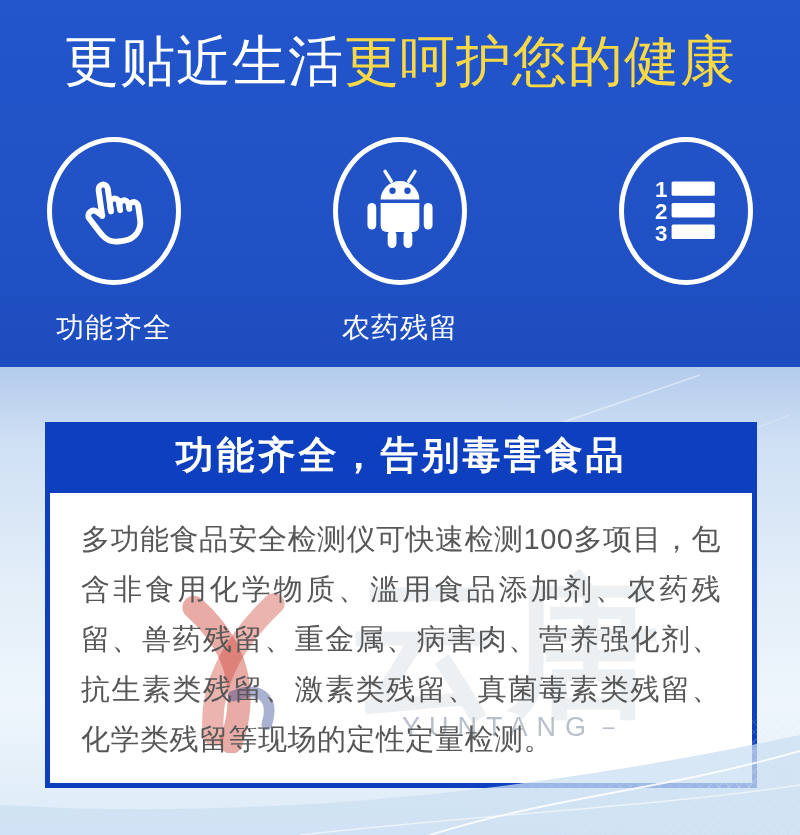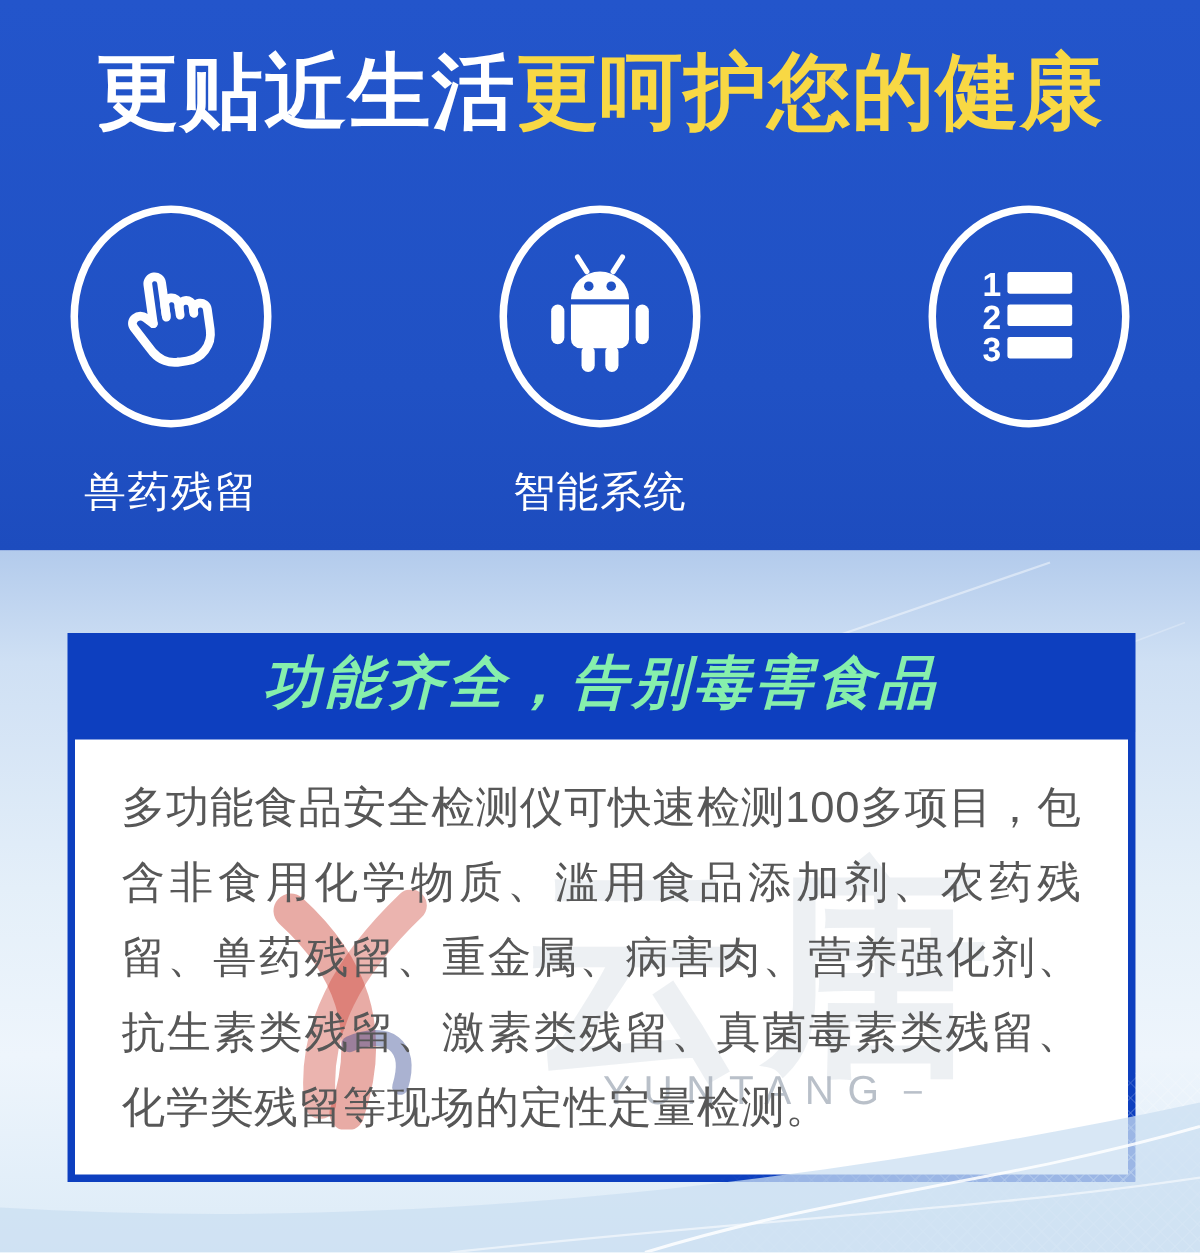--- a/index.html
+++ b/index.html
@@ -1,21 +1,21 @@
 <!DOCTYPE html>
 <html><head>
 <meta charset="utf-8">
 <style>
   html,body{margin:0;padding:0;}
   body{font-family:"Liberation Sans", sans-serif;}
   .page{position:relative;width:800px;height:835px;overflow:hidden;background:#e8f1fa;}
 
   
   .hero{position:relative;width:800px;height:367px;background:linear-gradient(180deg,#2355cb 0%,#2051c4 70%,#1d4cbe 100%);}
-  .hero-title{margin:0;padding-top:30px;text-align:center;font-size:55px;font-weight:700;line-height:1.15;letter-spacing:1px;white-space:nowrap;}
+  .hero-title{margin:0;padding-top:30px;text-align:center;font-size:55px;font-weight:400;line-height:1.15;letter-spacing:1px;white-space:nowrap;}
   .hero-title .w{color:#ffffff;}
   .hero-title .y{color:#f8d844;}
   .features{display:flex;justify-content:space-between;padding:0 34px;margin-top:44px;}
   .feature{width:160px;display:flex;flex-direction:column;align-items:center;}
   .circle{width:124px;height:138px;border:5px solid #ffffff;border-radius:50%;display:flex;align-items:center;justify-content:center;}
   .feature-label{margin-top:24px;font-size:28px;color:#ffffff;letter-spacing:1px;}
 
   
   .lower{position:relative;width:800px;height:468px;
     background:linear-gradient(180deg,#b3cbec 0%,#cfe0f4 16%,#e4eff9 48%,#eef5fc 72%,#dcebf7 100%);}
@@ -24,21 +24,21 @@
     background:
       repeating-linear-gradient(45deg, rgba(255,255,255,.55) 0 1px, transparent 1px 7px),
       repeating-linear-gradient(-45deg, rgba(255,255,255,.55) 0 1px, transparent 1px 7px);
     -webkit-mask-image:linear-gradient(to top left, rgba(0,0,0,.9), transparent 70%);
     mask-image:linear-gradient(to top left, rgba(0,0,0,.9), transparent 70%);}
   .waves{position:absolute;left:0;bottom:0;pointer-events:none;}
 
   
   .card{position:absolute;left:45px;top:55px;width:712px;box-sizing:border-box;}
   .card-header{height:66px;background:#0d3fbf;display:flex;align-items:center;justify-content:center;
-    color:#86efac;font-size:38px;font-weight:800;letter-spacing:3px;white-space:nowrap;font-style:italic;}
+    color:#ffffff;font-size:38px;font-weight:800;letter-spacing:3px;white-space:nowrap;}
   .card-body{position:relative;box-sizing:border-box;background:#ffffff;border:5px solid #0d3fbf;height:300px;
     padding:21px 31px 0 31px;overflow:hidden;}
   .body-text{position:relative;z-index:2;margin:0;font-size:29px;line-height:50px;color:#575757;
     text-align:justify;letter-spacing:.5px;}
 
   
   .wm-red{position:absolute;left:128px;top:100px;z-index:1;}
   .wm-cn{position:absolute;left:300px;top:78px;z-index:0;font-size:152px;font-weight:700;line-height:1;
     color:rgba(196,204,214,0.30);letter-spacing:6px;white-space:nowrap;}
   .wm-en{position:absolute;left:352px;top:216px;z-index:1;font-size:27px;letter-spacing:9px;
@@ -56,41 +56,41 @@
 
       <div class="feature">
         <div class="circle">
           <svg width="74" height="74" viewBox="0 0 24 24" fill="none" stroke="#ffffff" stroke-width="1.9" stroke-linecap="round" stroke-linejoin="round" style="transform:rotate(-8deg)">
             <path d="M8 13v-8.5a1.5 1.5 0 0 1 3 0v7.5"></path>
             <path d="M11 11.5v-2a1.5 1.5 0 0 1 3 0v2.5"></path>
             <path d="M14 10.5a1.5 1.5 0 0 1 3 0v1.5"></path>
             <path d="M17 11.5a1.5 1.5 0 0 1 3 0v4.5a6 6 0 0 1 -6 6h-2h.208a6 6 0 0 1 -5.012 -2.7l-.196 -.3c-.312 -.479 -1.407 -2.388 -3.286 -5.728a1.5 1.5 0 0 1 .536 -2.022a1.867 1.867 0 0 1 2.28 .28l1.47 1.47"></path>
           </svg>
         </div>
-        <div class="feature-label">兽药残留</div>
+        <div class="feature-label">功能齐全</div>
       </div>
 
       <div class="feature">
         <div class="circle">
           <svg width="88" height="88" viewBox="0 0 100 100">
             <g stroke="#ffffff" stroke-width="4" stroke-linecap="round">
               <line x1="40" y1="16" x2="33" y2="5"></line>
               <line x1="60" y1="16" x2="67" y2="5"></line>
             </g>
             <path d="M28 37 a22 21 0 0 1 44 0 z" fill="#ffffff"></path>
             <circle cx="41.5" cy="27" r="3.6" fill="#2051c4"></circle>
             <circle cx="58.5" cy="27" r="3.6" fill="#2051c4"></circle>
             <path d="M28 41 h44 v26 a7 7 0 0 1 -7 7 h-30 a7 7 0 0 1 -7 -7 z" fill="#ffffff"></path>
             <rect x="13" y="41" width="10" height="30" rx="5" fill="#ffffff"></rect>
             <rect x="77" y="41" width="10" height="30" rx="5" fill="#ffffff"></rect>
             <rect x="36" y="72" width="10" height="20" rx="5" fill="#ffffff"></rect>
             <rect x="54" y="72" width="10" height="20" rx="5" fill="#ffffff"></rect>
           </svg>
         </div>
-        <div class="feature-label">智能系统</div>
+        <div class="feature-label">农药残留</div>
       </div>
 
 
       <div class="feature">
         <div class="circle">
           <svg width="80" height="80" viewBox="0 0 100 100">
             <text x="19" y="33" font-size="28" font-weight="bold" fill="#ffffff" text-anchor="middle" font-family="Liberation Sans, sans-serif">1</text>
             <text x="19" y="60" font-size="28" font-weight="bold" fill="#ffffff" text-anchor="middle" font-family="Liberation Sans, sans-serif">2</text>
             <text x="19" y="87" font-size="28" font-weight="bold" fill="#ffffff" text-anchor="middle" font-family="Liberation Sans, sans-serif">3</text>
             <rect x="32" y="13" width="54" height="18" rx="2" fill="#ffffff"></rect>

